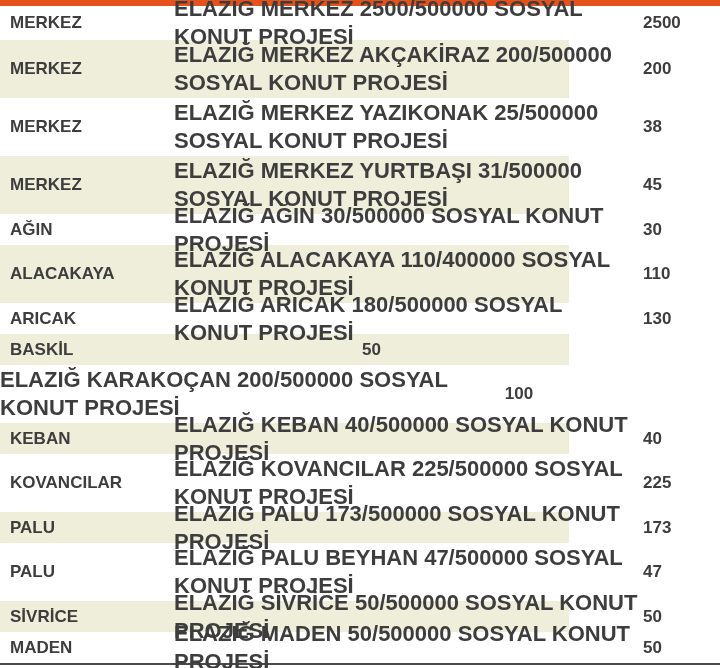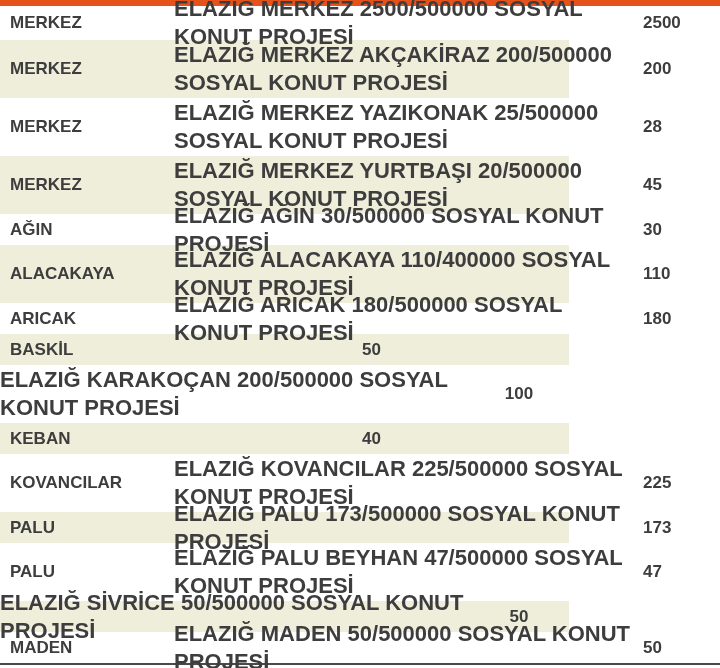--- a/index.html
+++ b/index.html
@@ -72,59 +72,60 @@
 
     <div class="row tall alt">
       <div class="c1">MERKEZ</div>
       <div class="c2">ELAZIĞ MERKEZ AKÇAKİRAZ 200/500000 SOSYAL KONUT PROJESİ</div>
       <div class="c3">200</div>
     </div>
 
     <div class="row tall">
       <div class="c1">MERKEZ</div>
       <div class="c2">ELAZIĞ MERKEZ YAZIKONAK 25/500000 SOSYAL KONUT PROJESİ</div>
-      <div class="c3">28</div>
+      <div class="c3">38</div>
     </div>
 
     <div class="row tall alt">
       <div class="c1">MERKEZ</div>
-      <div class="c2">ELAZIĞ MERKEZ YURTBAŞI 20/500000 SOSYAL KONUT PROJESİ</div>
+      <div class="c2">ELAZIĞ MERKEZ YURTBAŞI 31/500000 SOSYAL KONUT PROJESİ</div>
       <div class="c3">45</div>
     </div>
 
     <div class="row short">
       <div class="c1">AĞIN</div>
       <div class="c2">ELAZIĞ AĞIN 30/500000 SOSYAL KONUT PROJESİ</div>
       <div class="c3">30</div>
     </div>
 
     <div class="row tall alt">
       <div class="c1">ALACAKAYA</div>
       <div class="c2">ELAZIĞ ALACAKAYA 110/400000 SOSYAL KONUT PROJESİ</div>
       <div class="c3">110</div>
     </div>
 
     <div class="row short">
       <div class="c1">ARICAK</div>
       <div class="c2">ELAZIĞ ARICAK 180/500000 SOSYAL KONUT PROJESİ</div>
-      <div class="c3">180</div>
+      <div class="c3">130</div>
     </div>
 
     <div class="row short alt">
       <div class="c1">BASKİL</div>
       <div class="c3">50</div>
     </div>
 
     <div class="row tall">
       <div class="c2">ELAZIĞ KARAKOÇAN 200/500000 SOSYAL KONUT PROJESİ</div>
       <div class="c3">100</div>
     </div>
 
     <div class="row short alt">
       <div class="c1">KEBAN</div>
+      <div class="c2">ELAZIĞ KEBAN 40/500000 SOSYAL KONUT PROJESİ</div>
       <div class="c3">40</div>
     </div>
 
     <div class="row tall">
       <div class="c1">KOVANCILAR</div>
       <div class="c2">ELAZIĞ KOVANCILAR 225/500000 SOSYAL KONUT PROJESİ</div>
       <div class="c3">225</div>
     </div>
 
     <div class="row short alt">
@@ -133,20 +134,21 @@
       <div class="c3">173</div>
     </div>
 
     <div class="row tall">
       <div class="c1">PALU</div>
       <div class="c2">ELAZIĞ PALU BEYHAN 47/500000 SOSYAL KONUT PROJESİ</div>
       <div class="c3">47</div>
     </div>
 
     <div class="row short alt">
+      <div class="c1">SİVRİCE</div>
       <div class="c2">ELAZIĞ SİVRİCE 50/500000 SOSYAL KONUT PROJESİ</div>
       <div class="c3">50</div>
     </div>
 
     <div class="row short">
       <div class="c1">MADEN</div>
       <div class="c2">ELAZIĞ MADEN 50/500000 SOSYAL KONUT PROJESİ</div>
       <div class="c3">50</div>
     </div>
 

